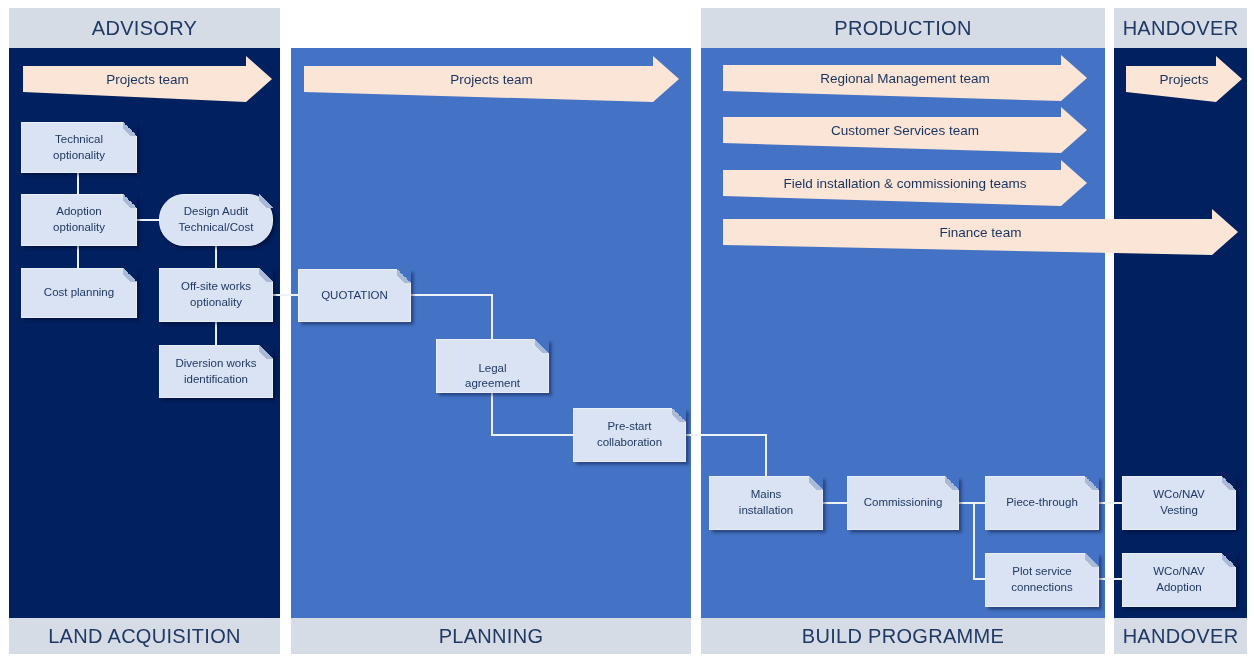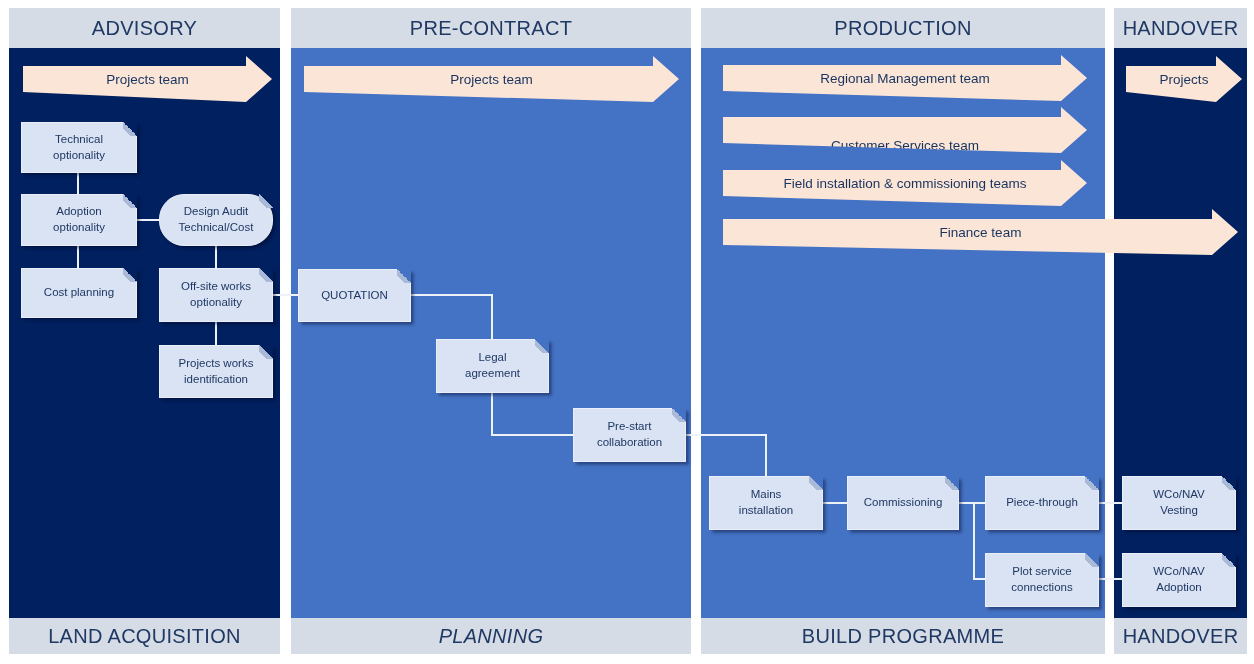--- a/index.html
+++ b/index.html
@@ -52,26 +52,25 @@
 <body>
 
 <div class="stage">
 
   <div class="pbody theme-dark" style="left:8px;    width:271px;"></div>
   <div class="pbody theme-blue" style="left:290px;  width:400px;"></div>
   <div class="pbody theme-blue" style="left:700px;  width:404px;"></div>
   <div class="pbody theme-dark" style="left:1113px; width:133px;"></div>
 
   <div class="band" style="left:8px;    top:8px; width:271px;">ADVISORY</div>
-  <div class="band" style="left:290px;  top:8px; width:400px;">PRE-CONTRACT</div>
   <div class="band" style="left:700px;  top:8px; width:404px;">PRODUCTION</div>
   <div class="band" style="left:1113px; top:8px; width:133px;">HANDOVER</div>
 
   <div class="band foot" style="left:8px;    top:618px; width:271px;">LAND ACQUISITION</div>
-  <div class="band foot" style="left:290px;  top:618px; width:400px;font-style:italic;">PLANNING</div>
+  <div class="band foot" style="left:290px;  top:618px; width:400px;">PLANNING</div>
   <div class="band foot" style="left:700px;  top:618px; width:404px;">BUILD PROGRAMME</div>
   <div class="band foot" style="left:1113px; top:618px; width:133px;">HANDOVER</div>
 
   <div class="conn" style="left:76px;   top:173px; width:2px;  height:21px;"></div>
   <div class="conn" style="left:136px;  top:219px; width:22px; height:2px;"></div>
   <div class="conn" style="left:76px;   top:246px; width:2px;  height:22px;"></div>
   <div class="conn" style="left:214px;  top:246px; width:2px;  height:22px;"></div>
   <div class="conn" style="left:214px;  top:322px; width:2px;  height:23px;"></div>
   <div class="conn" style="left:272px;  top:294px; width:25px; height:2px;"></div>
   <div class="conn" style="left:410px;  top:294px; width:82px; height:2px;"></div>
@@ -106,29 +105,29 @@
     <span class="nlabel">Design Audit
 Technical/Cost</span>
   </div>
   <div class="node" style="--pb:#00205f; left:158px; top:268px; width:114px; height:54px;">
     <span class="fold"></span>
     <span class="nlabel">Off-site works
 optionality</span>
   </div>
   <div class="node" style="--pb:#00205f; left:158px; top:345px; width:114px; height:53px;">
     <span class="fold"></span>
-    <span class="nlabel">Projects works
+    <span class="nlabel">Diversion works
 identification</span>
   </div>
 
   <div class="node" style="--pb:#4472c4; left:297px; top:269px; width:113px; height:53px;">
     <span class="fold"></span>
     <span class="nlabel">QUOTATION</span>
   </div>
-  <div class="node" style="--pb:#4472c4; left:435px; top:339px; width:113px; height:54px;">
+  <div class="node" style="--pb:#4472c4; left:435px; top:339px; width:113px; height:54px;align-items:flex-end;">
     <span class="fold"></span>
     <span class="nlabel">Legal
 agreement</span>
   </div>
   <div class="node" style="--pb:#4472c4; left:572px; top:408px; width:113px; height:54px;">
     <span class="fold"></span>
     <span class="nlabel">Pre-start
 collaboration</span>
   </div>
 
@@ -164,21 +163,21 @@
 
   <div class="arrow" style="left:22px;   top:56px;  width:249px;">
     <span>Projects team</span>
   </div>
   <div class="arrow" style="left:303px;  top:56px;  width:375px;">
     <span>Projects team</span>
   </div>
   <div class="arrow" style="left:722px;  top:55px;  width:364px;">
     <span>Regional Management team</span>
   </div>
-  <div class="arrow" style="left:722px;  top:107px; width:364px;align-items:flex-end;">
+  <div class="arrow" style="left:722px;  top:107px; width:364px;">
     <span>Customer Services team</span>
   </div>
   <div class="arrow" style="left:722px;  top:160px; width:364px;">
     <span>Field installation &amp; commissioning teams</span>
   </div>
   <div class="arrow" style="left:722px;  top:209px; width:515px;">
     <span>Finance team</span>
   </div>
   <div class="arrow" style="left:1125px; top:56px;  width:116px;">
     <span>Projects</span>

